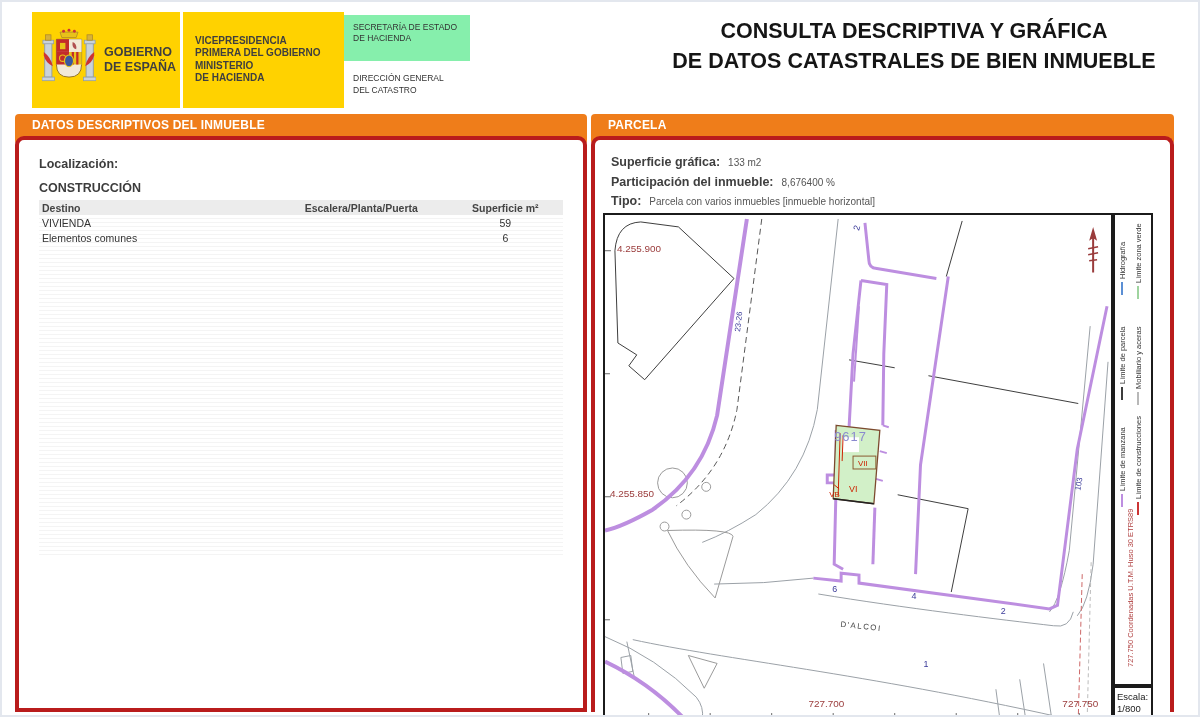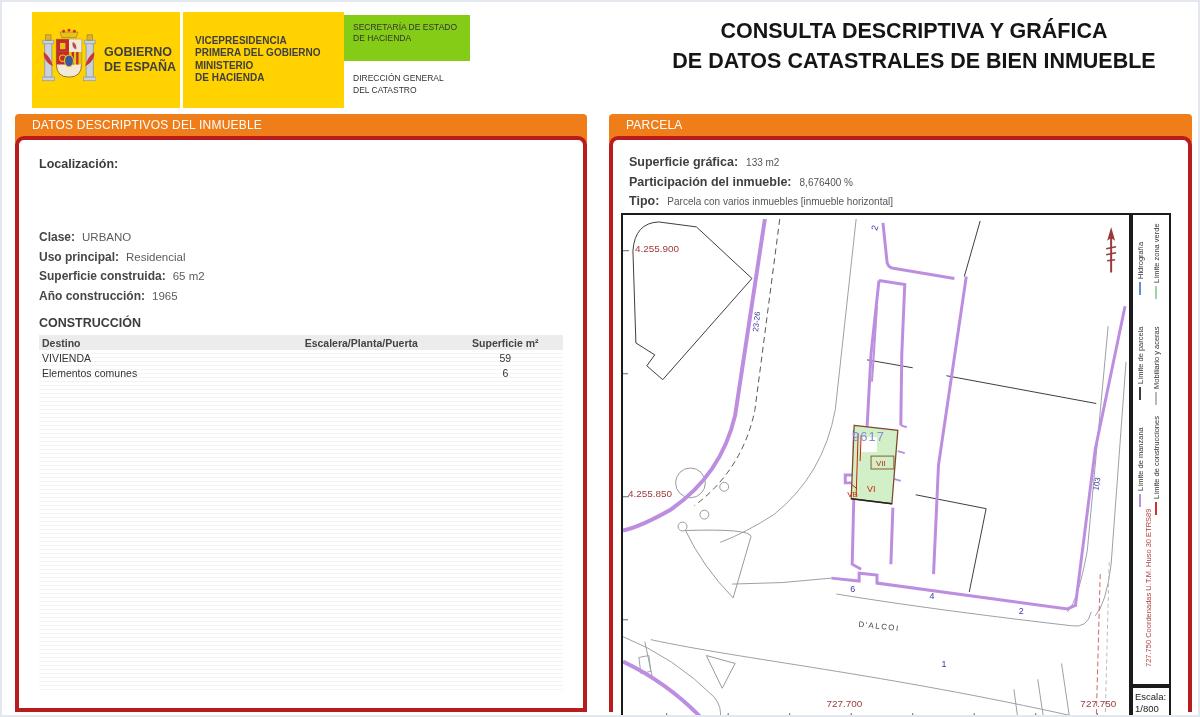--- a/index.html
+++ b/index.html
@@ -8,32 +8,32 @@
         border:2px solid #e3e7ee;overflow:hidden;}
 
   
   .logo-box{position:absolute;left:30px;top:10px;width:312px;height:96px;background:#ffd200;display:flex;}
   .logo-left{width:148px;display:flex;align-items:center;padding-left:10px;gap:8px;box-sizing:border-box;}
   .escudo{width:54px;height:76px;flex:0 0 auto;}
   .gob-text{font-size:12.5px;font-weight:bold;color:#3f3f3f;line-height:15px;white-space:pre-line;}
   .logo-divider{width:3px;background:#fff;}
   .logo-right{flex:1;box-sizing:border-box;padding:11px 4px 12px 12px;display:flex;flex-direction:column;justify-content:center;}
   .vice,.mini{font-size:10px;font-weight:bold;color:#3f3f3f;line-height:12.5px;white-space:pre-line;}
-  .secretaria{position:absolute;left:342px;top:13px;width:126px;height:46px;background:#84cc16;
+  .secretaria{position:absolute;left:342px;top:13px;width:126px;height:46px;background:#86efac;
               font-size:8.5px;color:#333;padding:7px 9px;box-sizing:border-box;line-height:11px;white-space:pre-line;}
   .direccion{position:absolute;left:351px;top:70px;font-size:8.5px;color:#333;line-height:12px;white-space:pre-line;}
   .doc-title{position:absolute;left:616px;top:14px;width:592px;text-align:center;
              font-size:21.5px;font-weight:bold;color:#151515;line-height:30px;}
 
   
   .panel{position:absolute;top:112px;height:598px;}
   .panel.left{left:13px;width:572px;}
-  .panel.right{left:607px;width:583px;}
+  .panel.right{left:589px;width:583px;}
   .panel-header{position:absolute;left:0;top:0;right:0;height:30px;background:#ef7d1a;border-radius:4px;
-                color:#fff;font-size:12px;font-weight:normal;line-height:23px;padding-left:17px;
+                color:#fff;font-size:12px;font-weight:bold;line-height:23px;padding-left:17px;
                 box-sizing:border-box;letter-spacing:.2px;}
   .panel-body{position:absolute;left:0;right:0;top:22px;bottom:0;background:#fff;
               border:4px solid #b91c1c;border-radius:9px 9px 0 0;box-sizing:border-box;}
   .panel.right .panel-body{border-bottom:none;}
 
   
   .loc{margin:17px 0 0 20px;font-size:12.5px;font-weight:bold;color:#3c3c3c;}
   .fields{margin:57px 0 0 20px;}
   .frow{font-size:12px;line-height:19.5px;}
   .flabel{font-weight:bold;color:#464646;margin-right:7px;}
@@ -124,34 +124,20 @@
 DEL CATASTRO</div>
   <div class="doc-title">
     <div>CONSULTA DESCRIPTIVA Y GRÁFICA</div>
     <div>DE DATOS CATASTRALES DE BIEN INMUEBLE</div>
   </div>
 
   <section class="panel left">
     <div class="panel-header">DATOS DESCRIPTIVOS DEL INMUEBLE</div>
     <div class="panel-body">
       <div class="loc">Localización:</div>
-      <div class="fields">
-        <div class="frow">
-          <span class="flabel">Clase:</span><span class="fvalue">URBANO</span>
-        </div>
-        <div class="frow">
-          <span class="flabel">Uso principal:</span><span class="fvalue">Residencial</span>
-        </div>
-        <div class="frow">
-          <span class="flabel">Superficie construida:</span><span class="fvalue">65 m2</span>
-        </div>
-        <div class="frow">
-          <span class="flabel">Año construcción:</span><span class="fvalue">1965</span>
-        </div>
-      </div>
       <div class="constr-title">CONSTRUCCIÓN</div>
       <div class="ctable">
         <div class="thead">
           <span class="col1">Destino</span>
           <span class="col2">Escalera/Planta/Puerta</span>
           <span class="col3">Superficie m²</span>
         </div>
         <div class="tbody">
           <div class="trow">
             <span class="col1">VIVIENDA</span>

